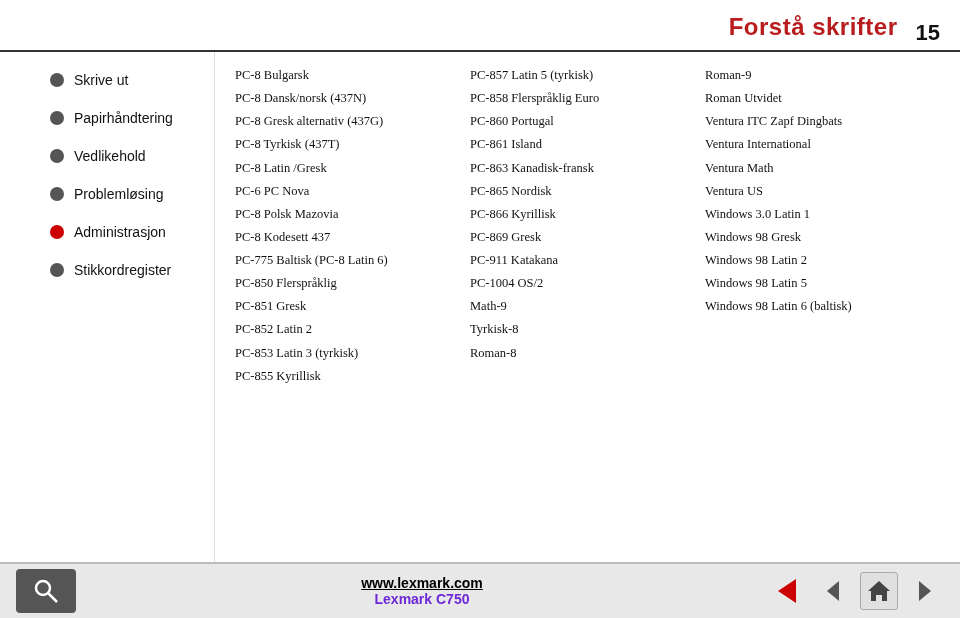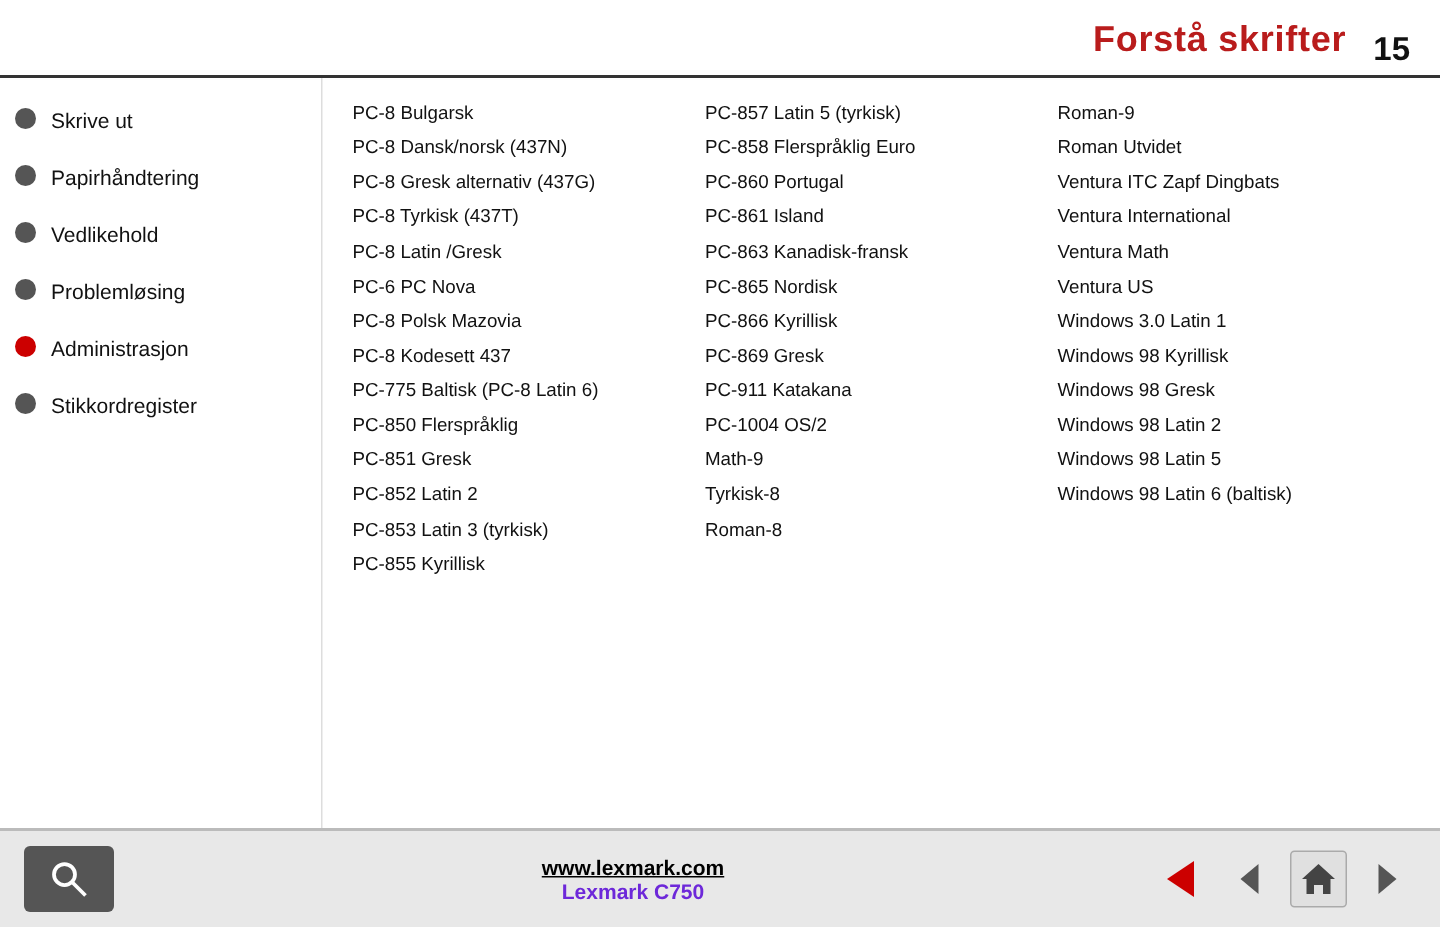--- a/index.html
+++ b/index.html
@@ -49,41 +49,44 @@
       min-width: 215px;
       background: #fff;
       padding: 10px 0;
       display: flex;
       flex-direction: column;
       gap: 2px;
       border-right: 1px solid #ddd;
     }
     .sidebar-item {
       display: flex;
+      align-items: center;
       padding: 10px 16px 10px 10px;
       cursor: pointer;
       gap: 10px;
       color: #111;
       font-size: 14px;
       font-weight: 500;
+      margin-left: 40px;
     }
     .sidebar-dot {
       width: 14px;
       height: 14px;
       border-radius: 50%;
       background: #555;
       flex-shrink: 0;
     }
     .sidebar-dot.red { background: #cc0000; }
 
     
     .content {
       flex: 1;
       padding: 12px 20px 0 20px;
       overflow: hidden;
+      font-family: Liberation Serif, serif;
     }
 
     
     .columns-wrapper {
       display: flex;
       gap: 0;
       width: 100%;
     }
     .col {
       flex: 1;
@@ -91,21 +94,21 @@
     }
     .col-item {
       font-size: 12.5px;
       color: #111;
       line-height: 1.85;
       white-space: nowrap;
     }
 
     
     .footer {
-      height: 66px;
+      height: 56px;
       background: #e8e8e8;
       border-top: 2px solid #bbb;
       display: flex;
       align-items: center;
       justify-content: space-between;
       padding: 0 16px;
     }
     .footer-left {
       width: 60px;
       height: 44px;
@@ -230,21 +233,20 @@
       </div>
 
       <div class="col">
         <div class="col-item">Roman-9</div>
         <div class="col-item">Roman Utvidet</div>
         <div class="col-item">Ventura ITC Zapf Dingbats</div>
         <div class="col-item">Ventura International</div>
         <div class="col-item">Ventura Math</div>
         <div class="col-item">Ventura US</div>
         <div class="col-item">Windows 3.0 Latin 1</div>
-        <div class="col-item">Windows 98 Kyrillisk</div>
         <div class="col-item">Windows 98 Gresk</div>
         <div class="col-item">Windows 98 Latin 2</div>
         <div class="col-item">Windows 98 Latin 5</div>
         <div class="col-item">Windows 98 Latin 6 (baltisk)</div>
         <div class="col-item"></div>
       </div>
     </div>
   </div>
 
 </div>

